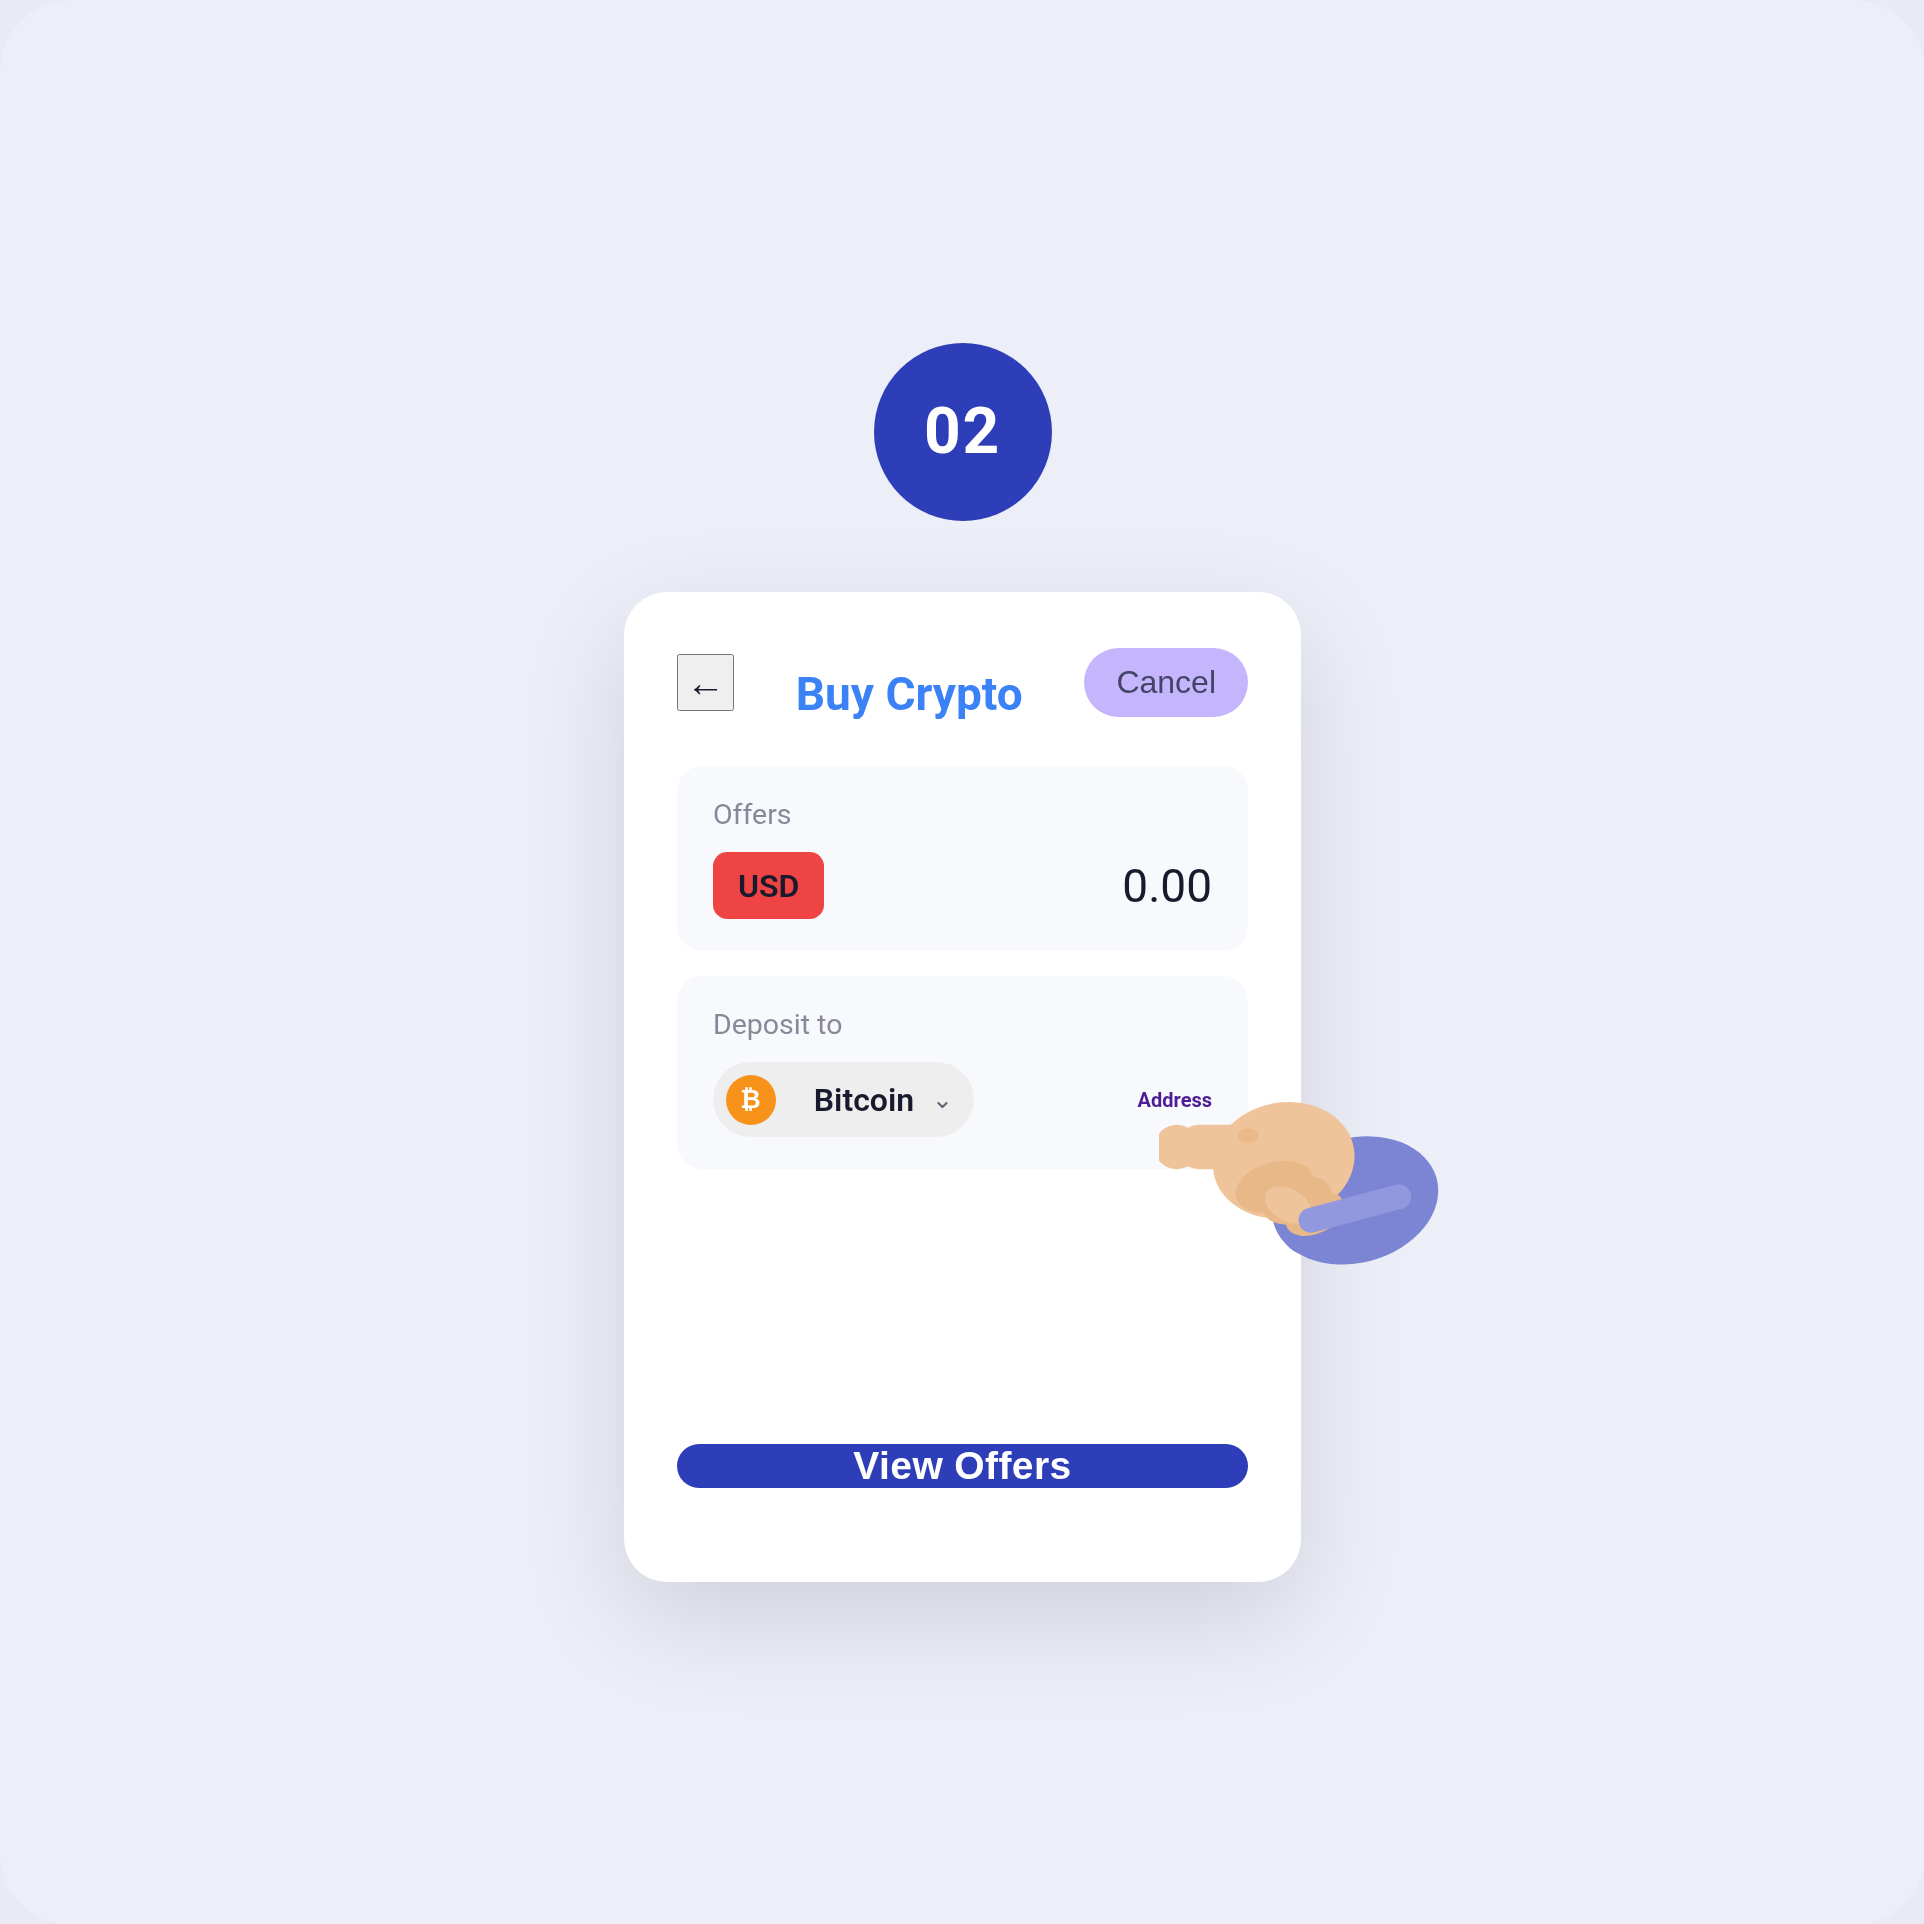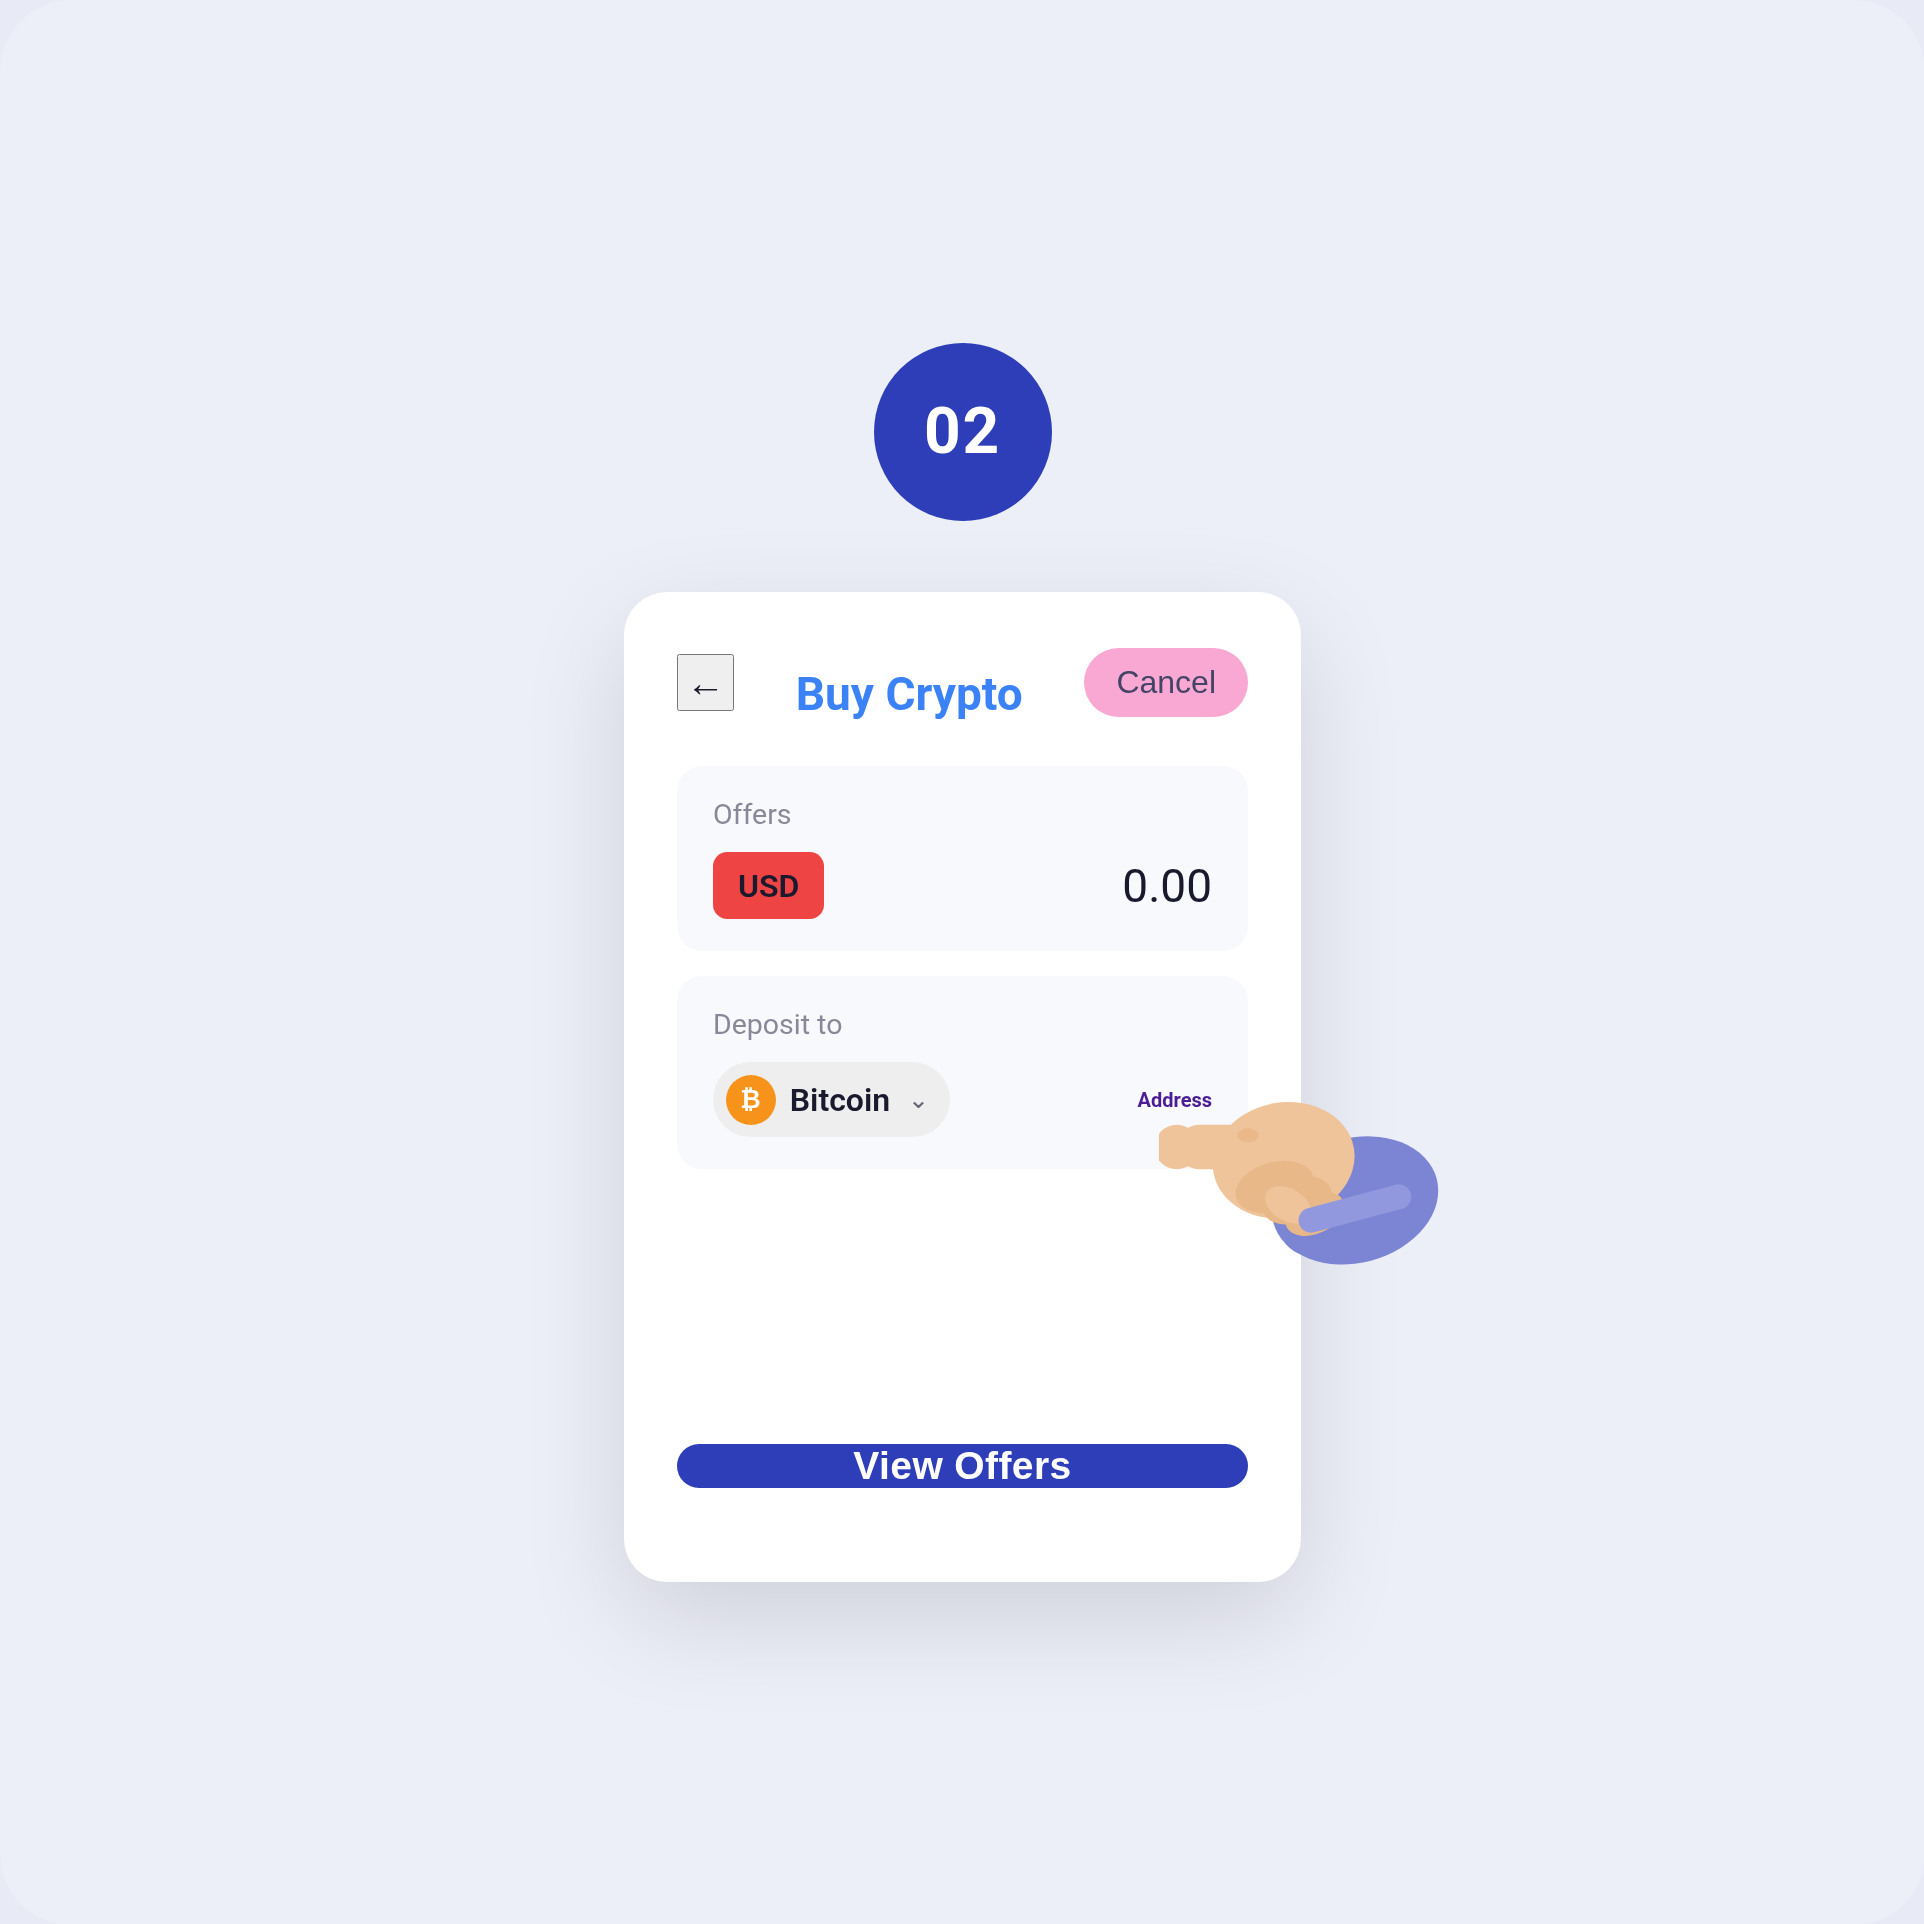--- a/index.html
+++ b/index.html
@@ -87,21 +87,21 @@
     }
 
     .card-title {
       font-size: 46px;
       font-weight: 700;
       color: #3b82f6;
       margin-top: 22px;
     }
 
     .cancel-btn {
-      background: #f9a8d4;
+      background: #c4b5fd;
       border: none;
       border-radius: 36px;
       padding: 16px 32px;
       font-size: 32px;
       color: #444466;
       cursor: pointer;
       font-weight: 500;
     }
 
     
@@ -167,20 +167,21 @@
       justify-content: center;
       font-size: 25px;
       font-weight: 900;
       color: white;
     }
 
     .crypto-name {
       font-size: 32px;
       font-weight: 600;
       color: #1a1a2e;
+      margin-left: 24px;
     }
 
     .chevron-down {
       font-size: 25px;
       color: #666677;
       margin-left: 3.6px;
     }
 
     .address-placeholder {
       font-size: 20px;

